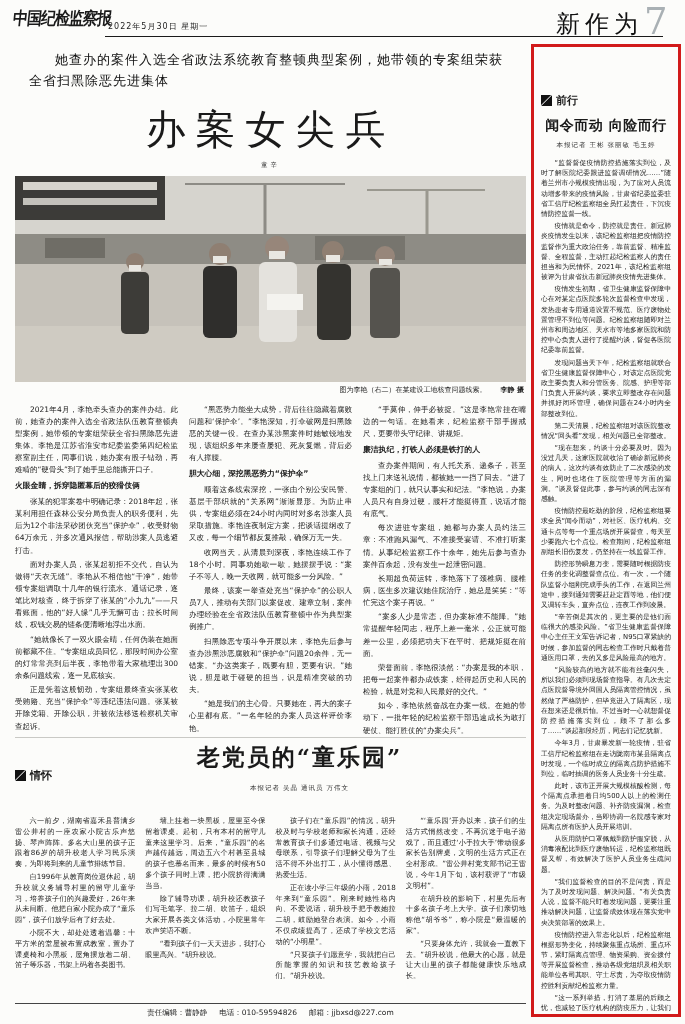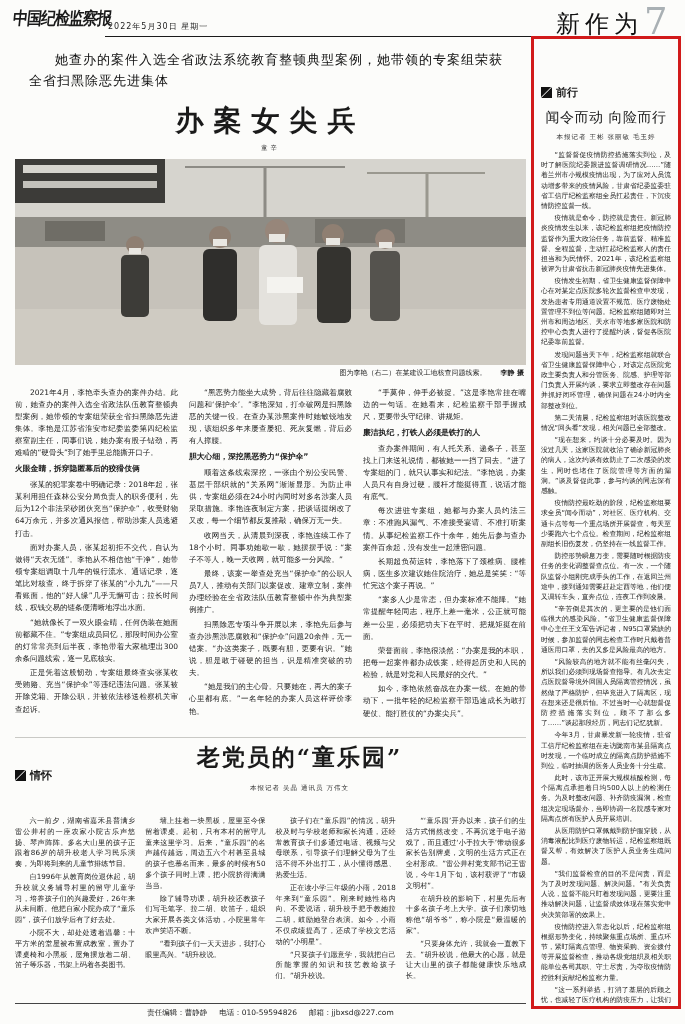--- a/index.html
+++ b/index.html
@@ -12,37 +12,37 @@
   .msection{position:absolute;left:556px;top:8px;font-family:"DejaVu Serif","Liberation Serif",serif;
         font-size:24px;letter-spacing:5px;color:#111;}
   .mpage{position:absolute;left:644px;top:0px;font-family:"DejaVu Serif","Liberation Serif",serif;
         font-size:37px;color:#a9b0b4;}
   .mastrule{position:absolute;left:105px;top:36px;width:558px;height:1px;background:#1a1a1a;}
   
   .main-art{position:absolute;left:15px;top:50px;width:511px;}
   .kicker{margin:0 0 0 14px;width:482px;font-size:13px;line-height:1.6;text-indent:2em;
         letter-spacing:1px;color:#111;}
   .headline1{margin:10px 0 0 0;text-align:center;font-family:"DejaVu Serif","Liberation Serif",serif;
-        font-weight:bold;font-size:28px;letter-spacing:10px;}
+        font-weight:normal;font-size:40px;letter-spacing:10px;}
   .byline1{margin-top:4px;text-align:center;font-size:6.5px;color:#333;letter-spacing:3px;}
   .photo{margin-top:6px;width:511px;height:206px;display:block;background:#d4d2cc;}
   .caption{margin-top:3px;font-size:7px;text-align:right;color:#222;padding-right:2px;}
   .caption .credit{margin-left:14px;font-weight:bold;}
   .cols3{display:flex;gap:11px;margin-top:9px;height:348px;overflow:hidden;}
   .cols3 .col{flex:1;font-size:7.5px;line-height:1.62;text-align:justify;}
   .col p{margin:0 0 2px 0;text-indent:2em;}
   .subhead{font-weight:bold;text-indent:0;margin:4px 0 3px 0;font-size:7.8px;}
   
-  .feature{position:absolute;left:531px;top:36px;width:150px;height:973px;box-sizing:border-box;
+  .feature{position:absolute;left:531px;top:44px;width:150px;height:973px;box-sizing:border-box;
         border:3px solid #d11a1a;background:#fcfcfa;padding:46px 7px 6px 7px;overflow:hidden;}
   .sec-label{display:flex;align-items:center;gap:4px;font-weight:bold;font-size:11px;}
   .flag-icon{width:11px;height:11px;display:inline-block;
         background:linear-gradient(135deg,#111 44%,#fff 48%,#111 54%);}
   .headline2{margin:9px 0 6px 0;text-align:center;font-family:"DejaVu Serif","Liberation Serif",serif;
-        font-weight:normal;font-size:14px;letter-spacing:0.5px;white-space:nowrap;}
+        font-weight:bold;font-size:14px;letter-spacing:0.5px;white-space:nowrap;}
   .byline2{text-align:center;font-size:6.5px;color:#333;margin-bottom:8px;letter-spacing:1px;}
   .feature-body{font-size:6.8px;line-height:1.5;text-align:justify;}
   .feature-body p{margin:0 0 2px 0;text-indent:2em;}
   
   .bottom-art{position:absolute;left:15px;top:742px;width:511px;}
   .b-rule{position:absolute;left:0;top:-5px;width:511px;height:1px;background:#c9c9c5;}
   .b-head-row{display:flex;align-items:flex-start;}
   .b-label{width:118px;padding-top:26px;}
   .b-center{flex:1;text-align:center;}
   .headline3{margin:0;font-family:"DejaVu Serif","Liberation Serif",serif;font-weight:bold;

